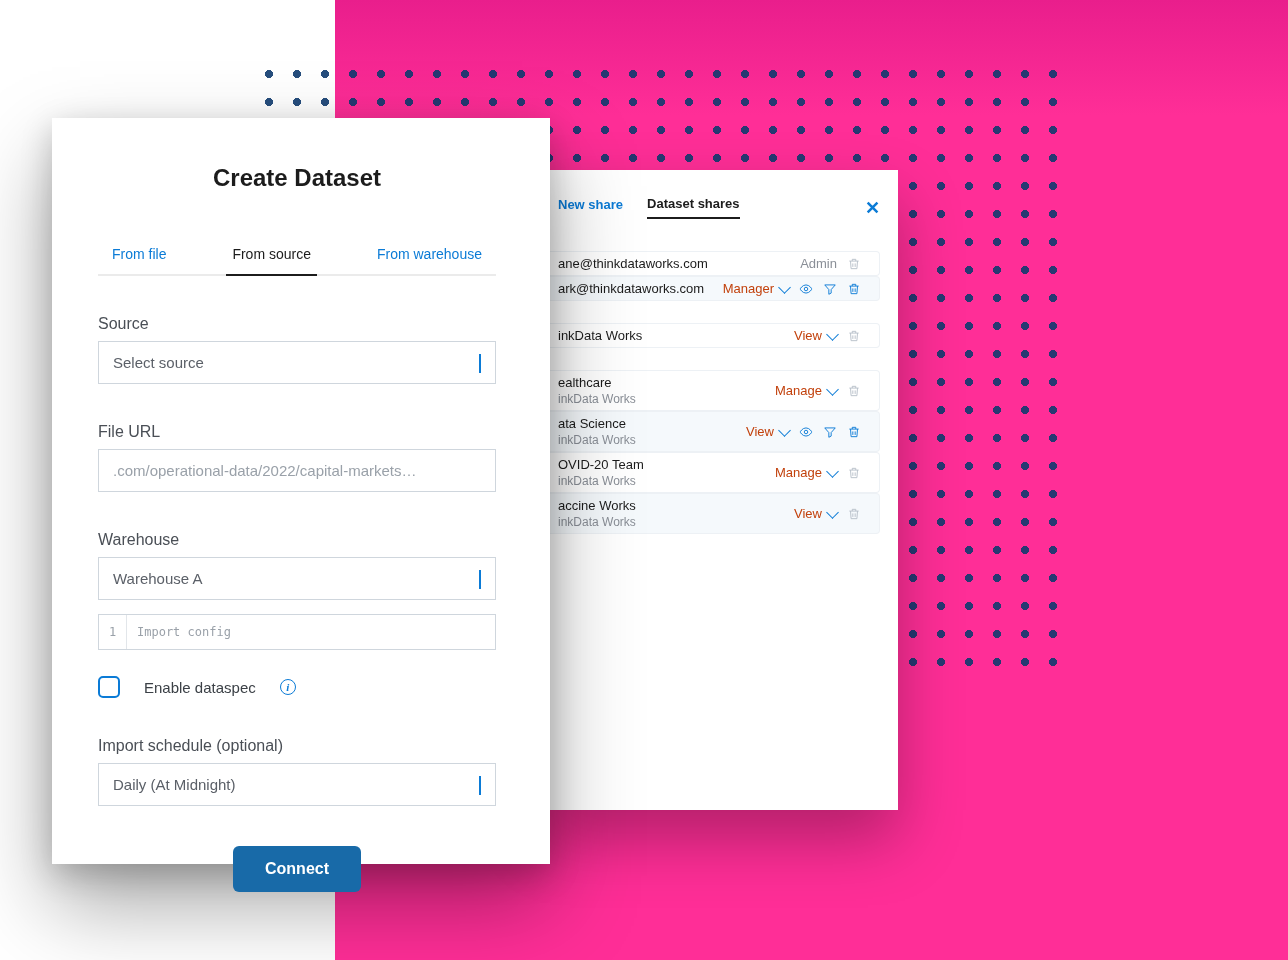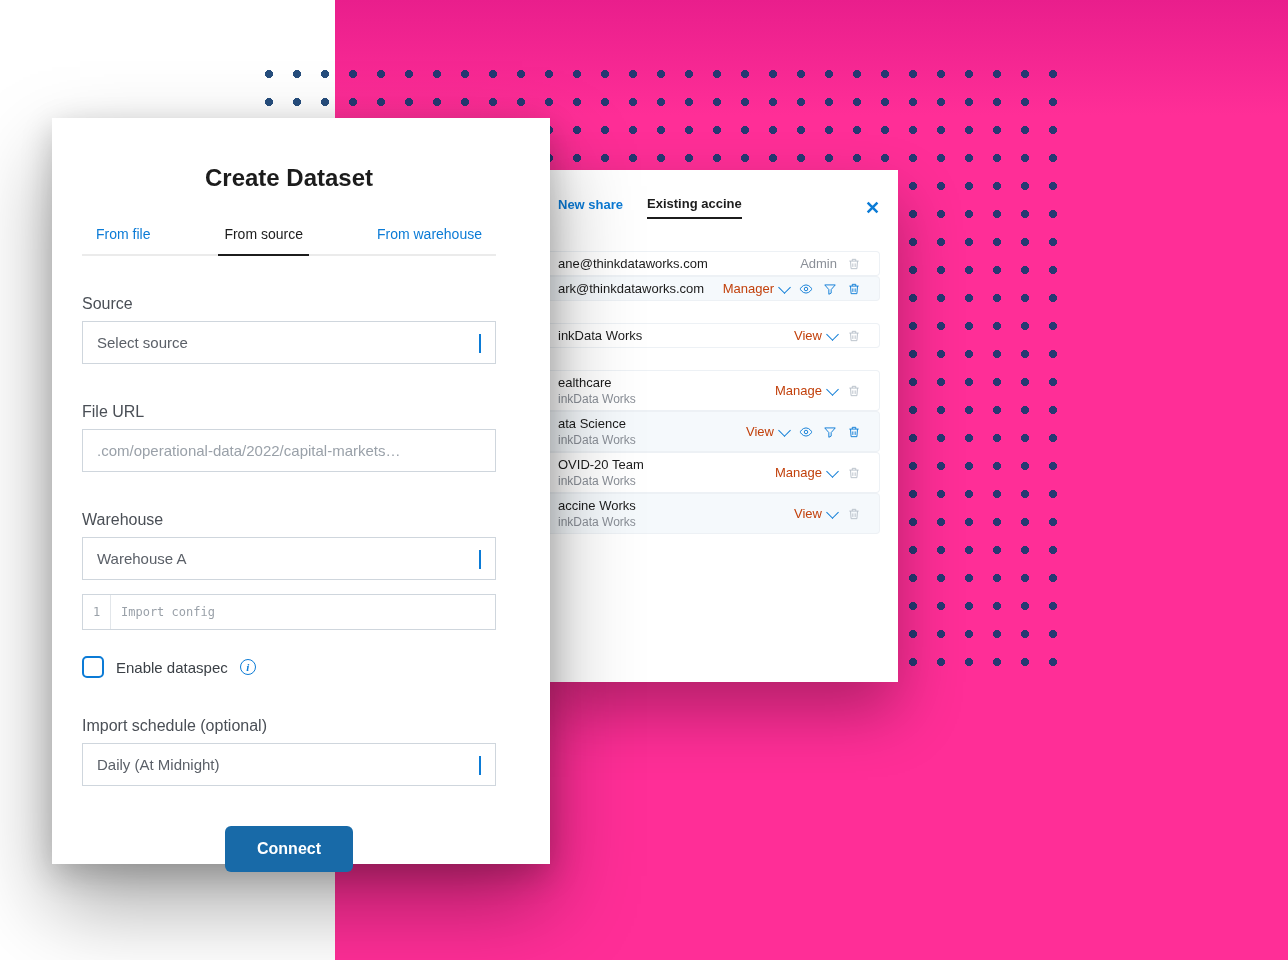--- a/index.html
+++ b/index.html
@@ -22,21 +22,21 @@
     left: 255px; top: 60px;
     width: 820px; height: 610px;
     background-image: radial-gradient(#0f3a6e 4px, transparent 4px);
     background-size: 28px 28px;
     opacity: 0.9;
   }
   
   .panel-shares {
     position: absolute;
     left: 540px; top: 170px;
-    width: 358px; height: 512px;
+    width: 358px; height: 640px;
     background: #fff;
     box-shadow: 0 30px 60px rgba(0,0,0,0.3);
     padding: 18px 0 0 0;
     overflow: hidden;
     font-size: 13px;
     color: #333;
   }
   .shares-tabs {
     display: flex;
     align-items: center;
@@ -65,63 +65,63 @@
   .icn.gray svg { stroke:#b6bec8; }
   .spacer-row { height: 22px; }
 
   
   .panel-create {
     position: absolute;
     left: 52px; top: 118px;
     width: 498px; height: 746px;
     background:#fff;
     box-shadow: 0 40px 80px rgba(0,0,0,0.35), 0 10px 30px rgba(0,0,0,0.2);
-    padding: 46px 54px 36px 30px;
+    padding: 46px 54px 36px 46px;
   }
   .panel-create h1 {
     text-align:center; font-size:24px; font-weight:700; color:#1c1c1c;
   }
   .create-tabs {
-    display:flex; justify-content:space-between; margin-top:34px;
+    display:flex; justify-content:space-between; margin-top:54px;
     border-bottom:2px solid #ebebeb; padding:0 8px;
   }
   .create-tab { font-size:14px; color:#0b7bd6; padding: 0 6px 12px 6px; cursor:pointer; }
   .create-tab.active { color:#1c1c1c; border-bottom:2px solid #1c1c1c; margin-bottom:-2px;}
   .field-label { font-size:16px; color:#4a4f56; margin-top:39px; margin-bottom:8px;}
   .select-box, .text-box, .code-box {
     width:100%; border:1px solid #cfd6dd; border-radius:0;
     padding: 12px 14px; font-size:15px; color:#5b6068;
     display:flex; align-items:center; justify-content:space-between;
     background:#fff;
   }
   .select-box .caret { color:#0b7bd6; }
   .text-box { color:#9aa1a9;}
   .code-box { padding:0; font-family: monospace; font-size:12px; color:#9aa1a9;}
   .code-gutter { width:28px; text-align:center; color:#9aa1a9; border-right:1px solid #e2e6ea; padding:10px 0;}
   .code-content { flex:1; padding:10px 10px;}
-  .check-row { display:flex; align-items:center; gap:12px; margin-top:26px;}
+  .check-row { display:flex; align-items:center; gap:24px; margin-top:26px;}
   .checkbox { width:22px; height:22px; border:2px solid #0b7bd6; border-radius:5px;}
   .check-label { font-size:15px; color:#3b4046;}
   .info-icn { width:16px;height:16px;border:1.5px solid #0b7bd6;border-radius:50%;display:inline-flex;align-items:center;justify-content:center;color:#0b7bd6;font-size:11px;font-weight:bold;font-style:italic; font-family:Georgia,serif;}
   .connect-btn {
     display:block; margin: 40px auto 0 auto;
     background:#186aa8; color:#fff; border:none; border-radius:6px;
     padding:14px 32px; font-size:16px; font-weight:600; cursor:pointer;
   }
 </style>
 </head>
 <body>
 
 <div class="bg-pink"></div>
 <div class="dots-pattern"></div>
 
 <div class="panel-shares">
   <div class="shares-tabs">
     <span class="shares-tab">New share</span>
-    <span class="shares-tab active">Existing accine</span>
+    <span class="shares-tab active">Dataset shares</span>
     <span class="shares-close">✕</span>
   </div>
   <div class="spacer-row"></div>
 
   <div class="share-row">
     <div class="left">
         <div class="top">ane@thinkdataworks.com</div>
       </div>
     <div class="right">
       <span class="role-plain">Admin</span>

